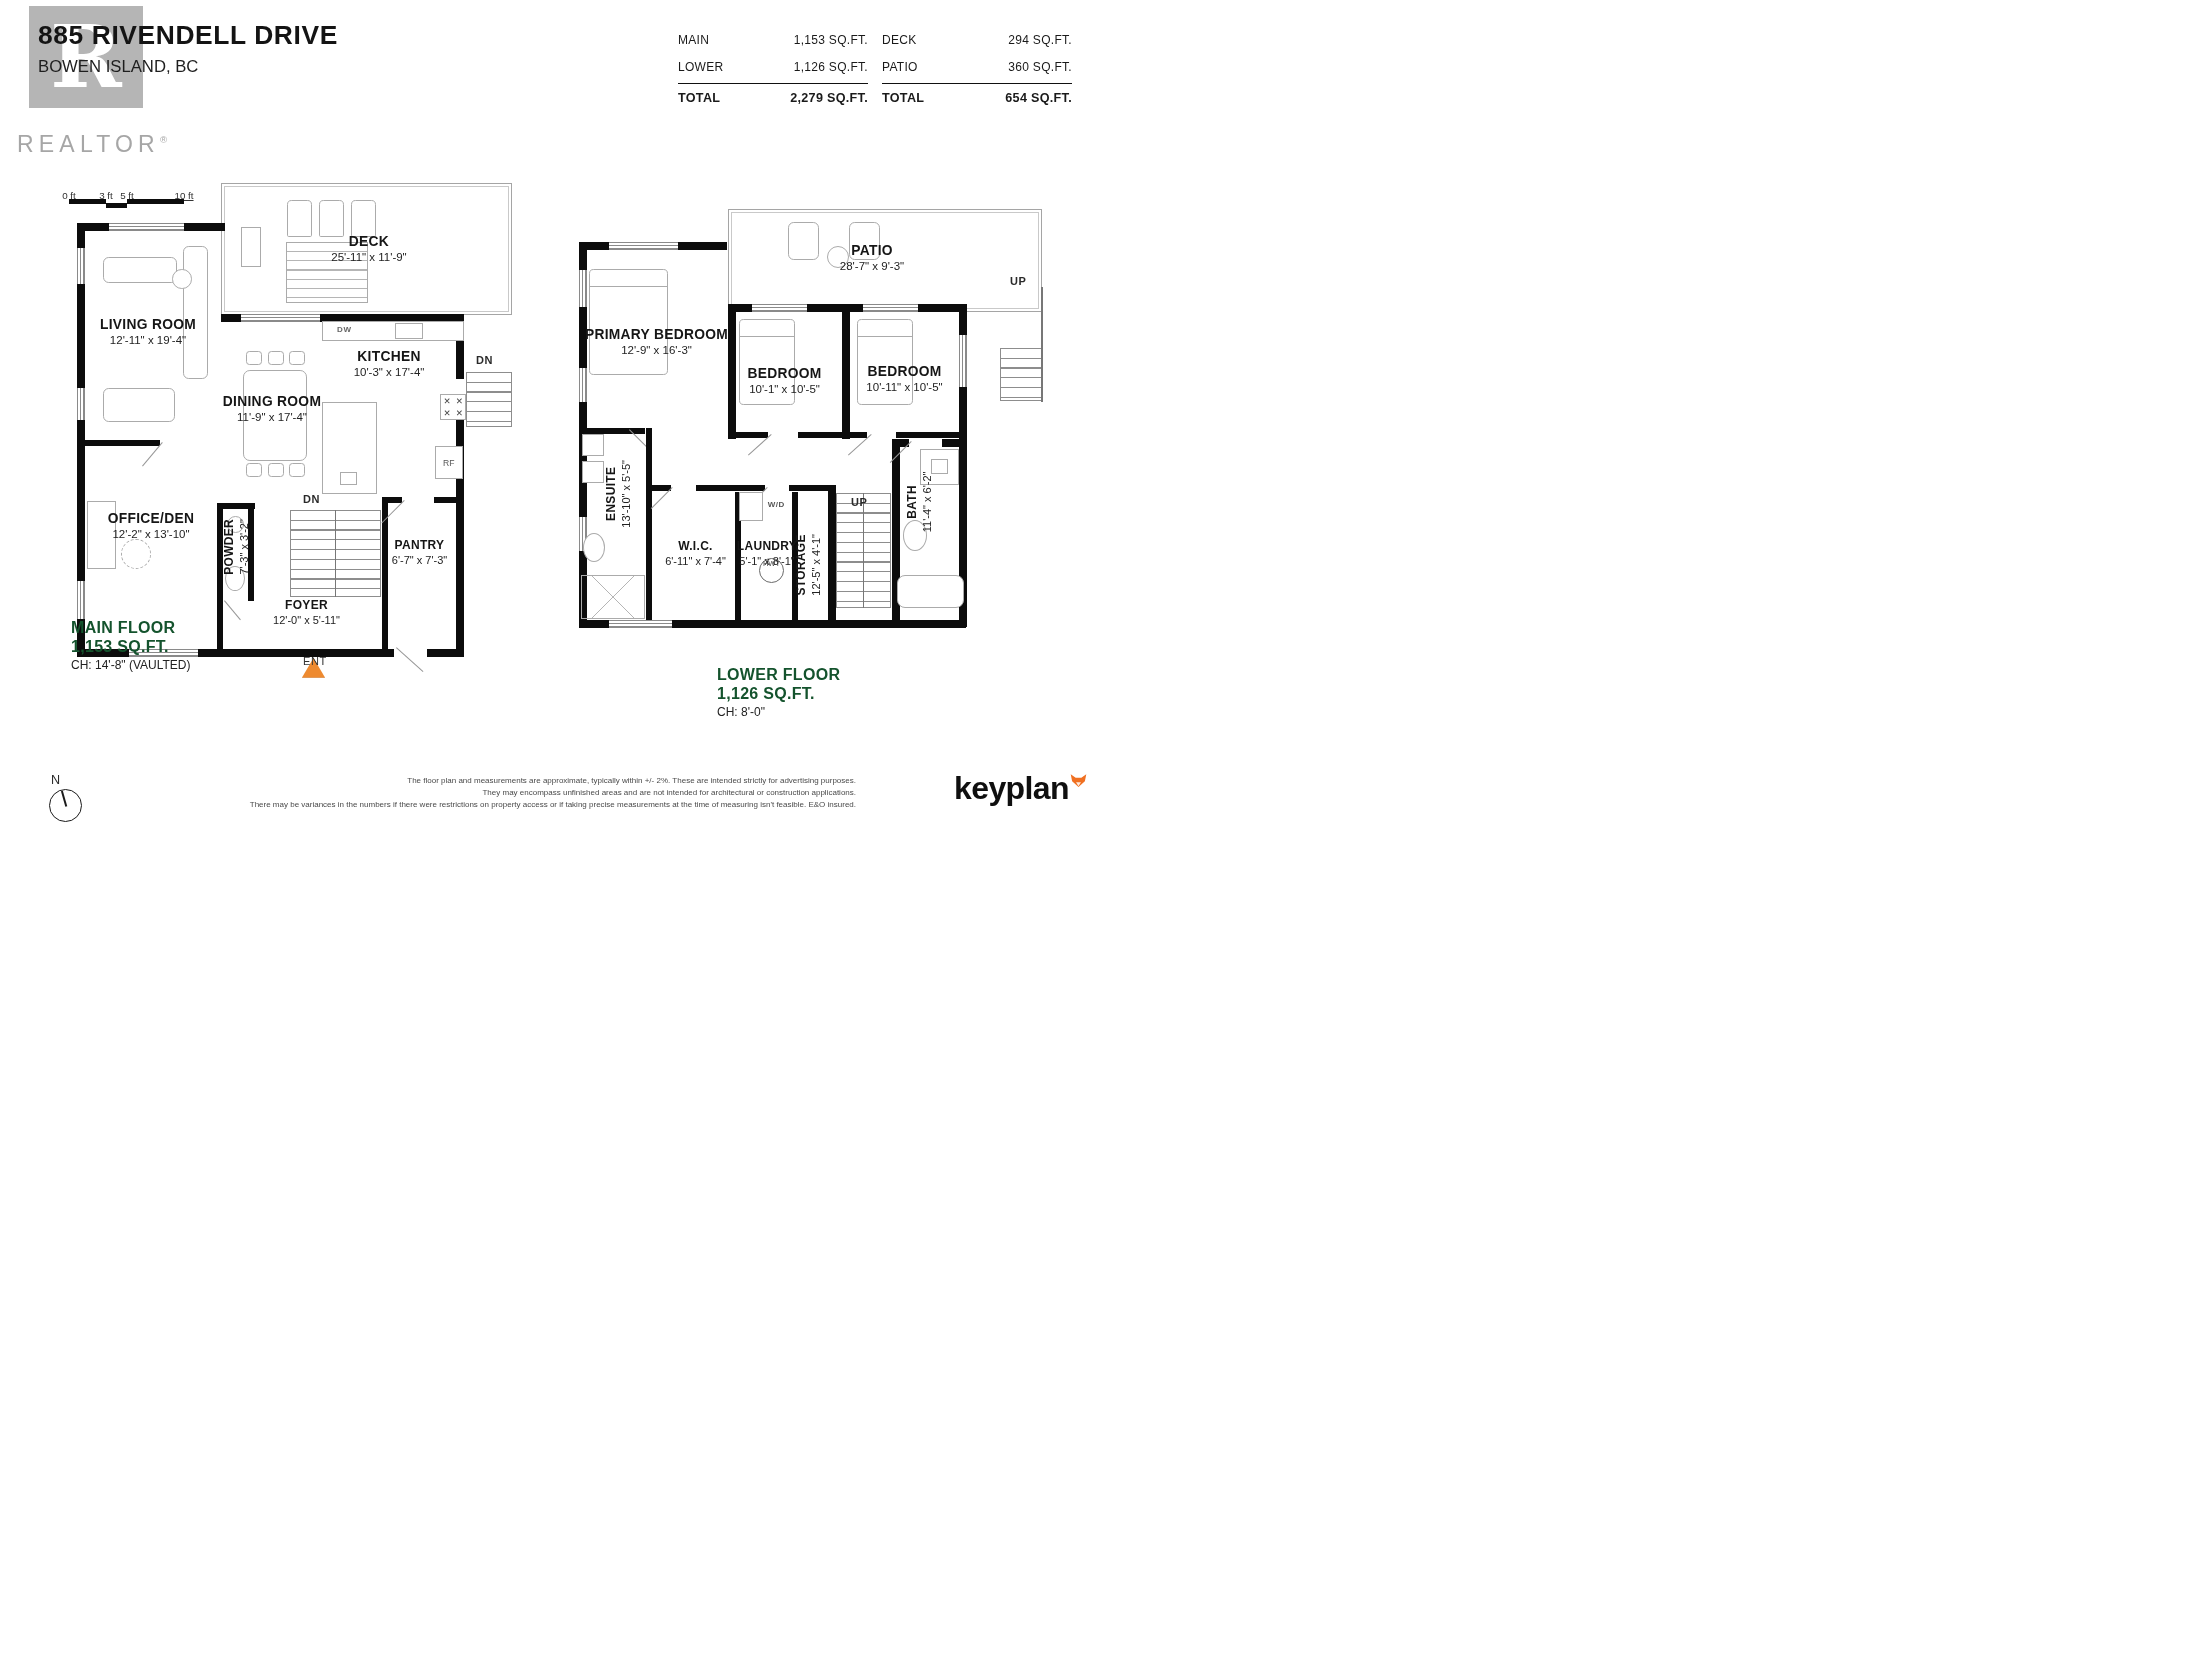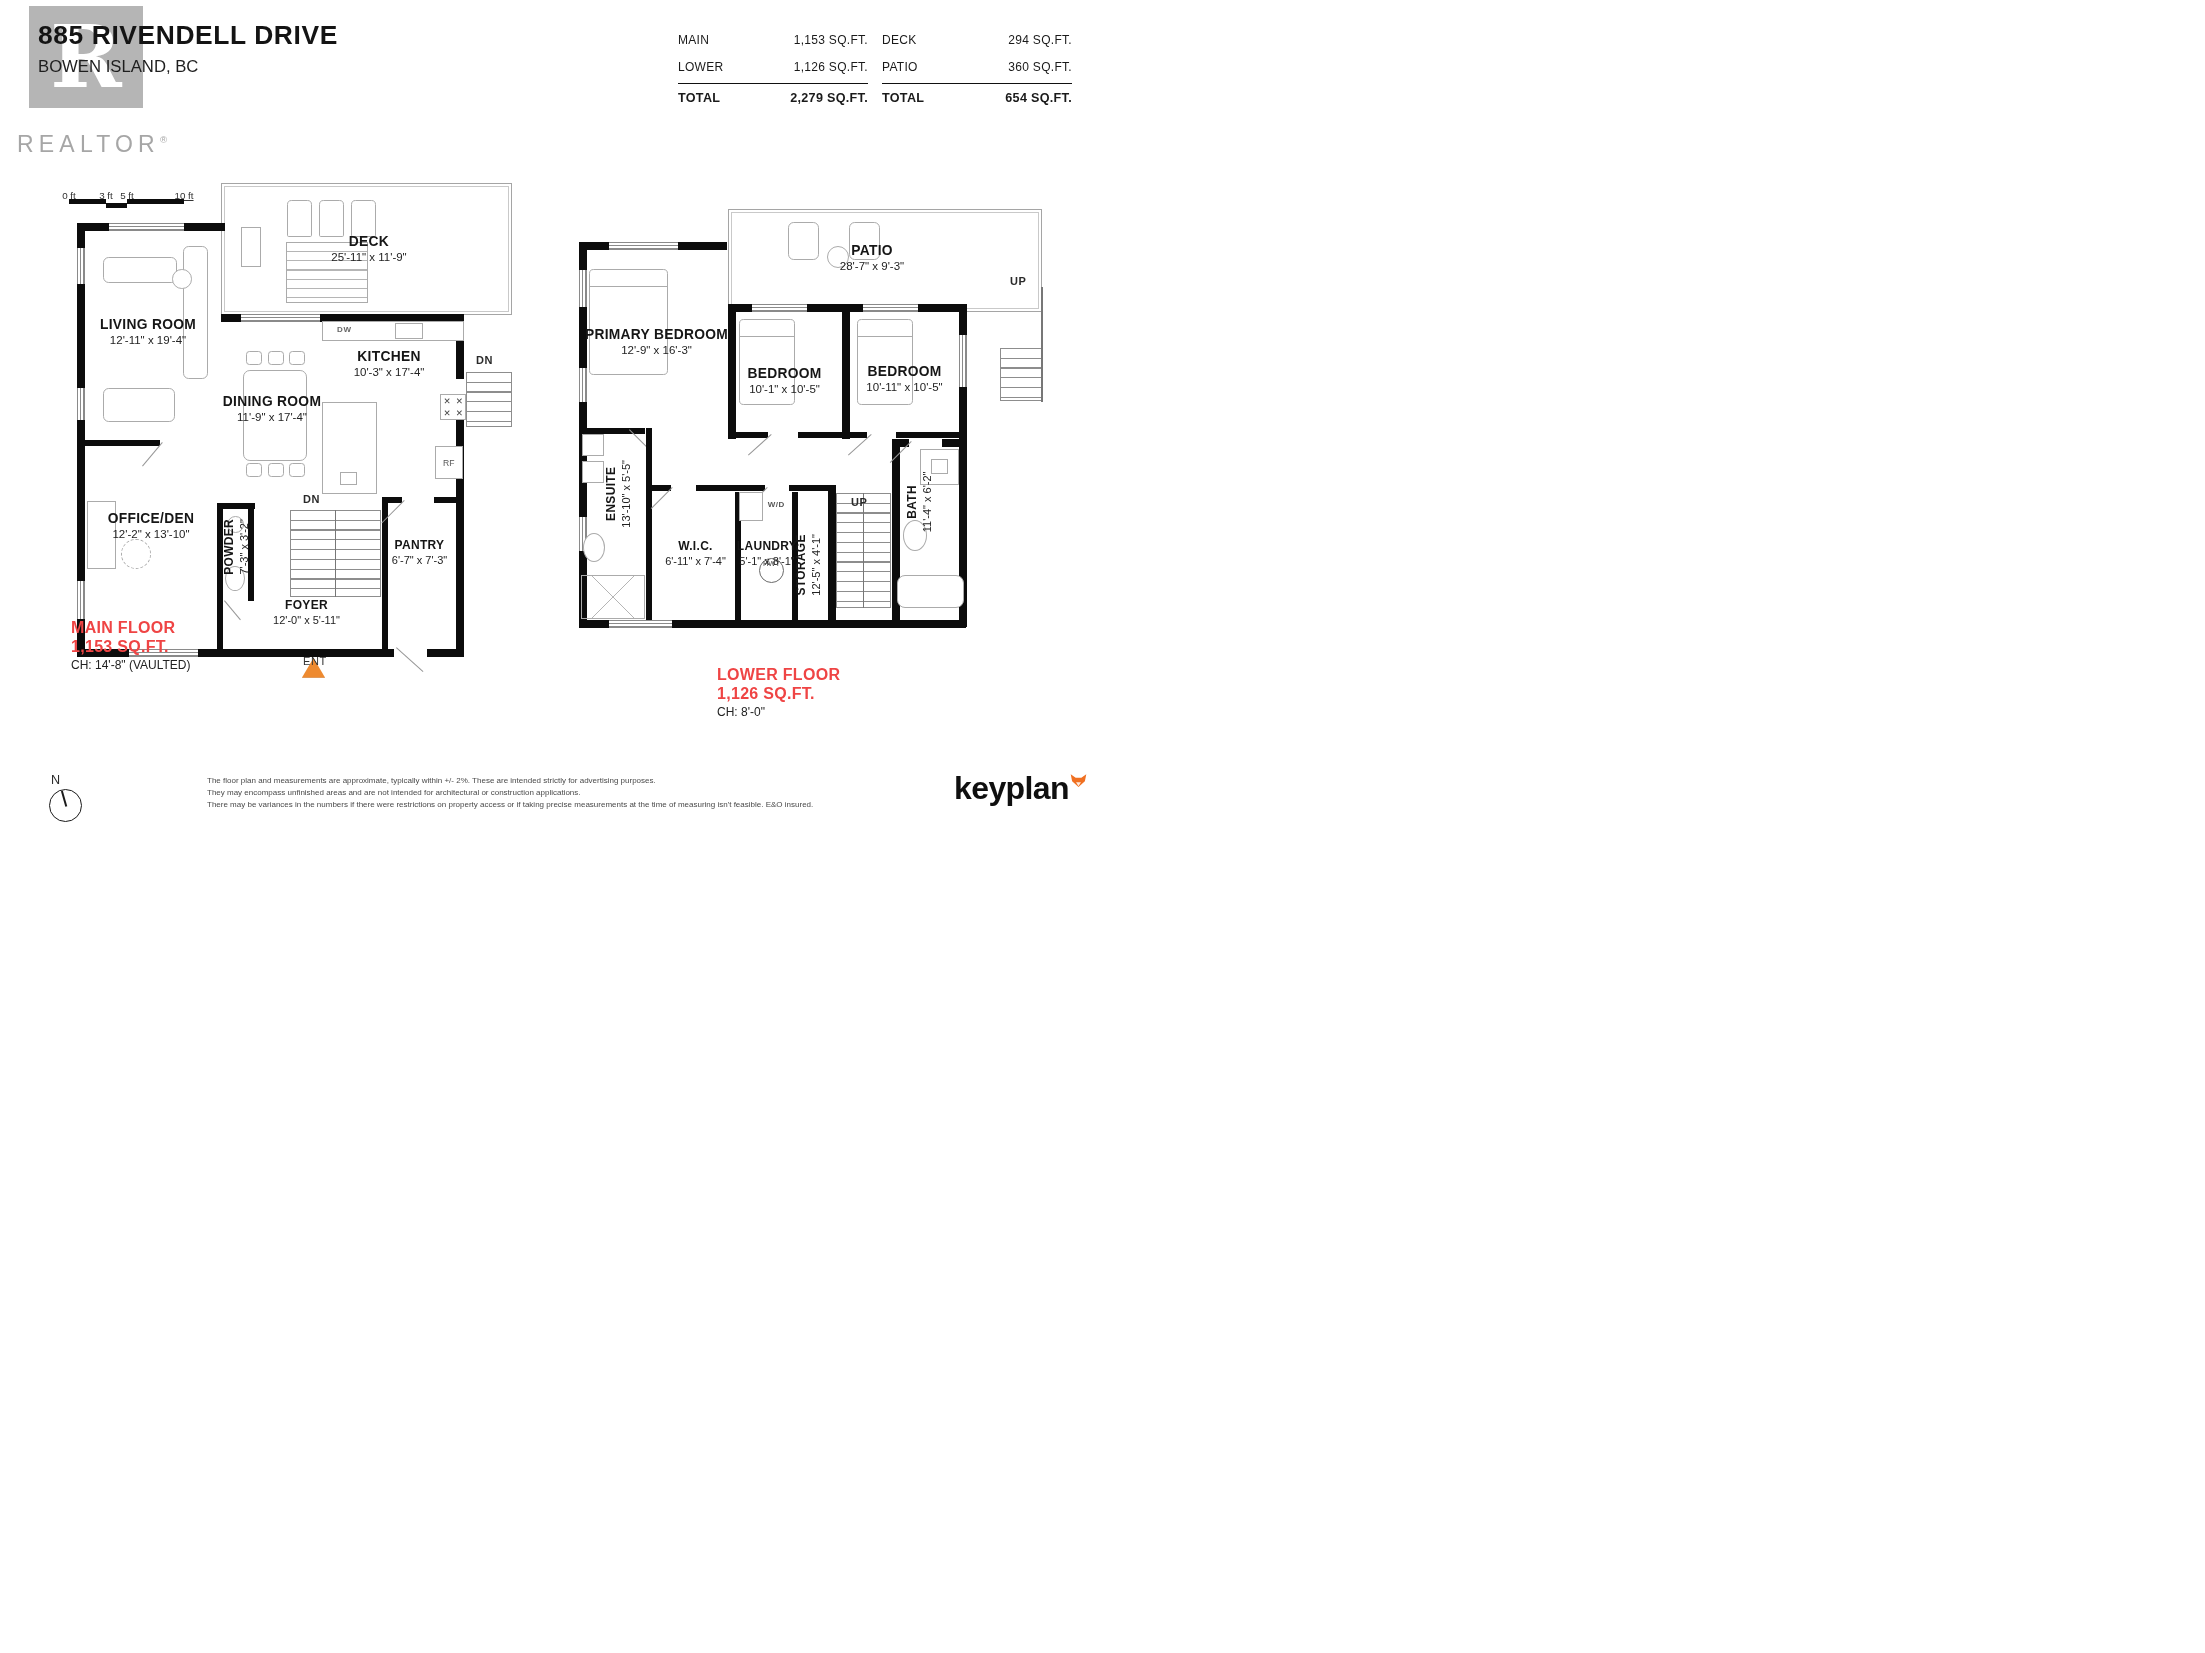--- a/index.html
+++ b/index.html
@@ -44,26 +44,26 @@
 
   .areas { position:absolute; display:flex; gap:14px; }
   .acol  { width:190px; }
   .arow  { display:flex; justify-content:space-between; height:27px; align-items:center;
            font-size:12px; letter-spacing:0.3px; color:#1a1a1a; }
   .adiv  { border-top:1.7px solid #111; margin-top:2.3px; }
   .arow.total { font-weight:700; font-size:12.6px; height:29px; }
 
   .ticklab { position:absolute; font-size:9.8px; color:#333; transform:translateX(-50%); }
   .floorlab { position:absolute; }
-  .floorlab .l1, .floorlab .l2 { font-size:16px; font-weight:700; letter-spacing:0.3px; color:#ef4444; line-height:19px; }
+  .floorlab .l1, .floorlab .l2 { font-size:16px; font-weight:700; letter-spacing:0.3px; color:#14532d; line-height:19px; }
   .floorlab .l3 { font-size:12px; font-weight:400; color:#222; margin-top:1.7px; }
 
   .ent-tri { position:absolute; width:23px; height:19.5px; background:#ee8a2f;
              clip-path:polygon(50% 0,100% 100%,0 100%); border-bottom:1.7px solid #c96f1e; }
-  .disc { position:absolute; text-align:left; font-size:8px; color:#4a4a4a; line-height:12px; }
+  .disc { position:absolute; text-align:right; font-size:8px; color:#4a4a4a; line-height:12px; }
   .brand { position:absolute; display:flex; align-items:flex-start; }
   .brand span { font-size:32px; font-weight:700; letter-spacing:-0.6px; color:#0f0f0f; line-height:32px; }
   .compass-c { position:absolute; width:33px; height:33px; border:1.7px solid #1a1a1a; border-radius:50%; }
   .needle { position:absolute; left:50%; top:50%; width:1.7px; height:15.5px; background:#1a1a1a;
             transform-origin:50% 100%; transform:translate(-50%,-100%) rotate(-16deg); }
   .burners { position:absolute; border:1.1px solid #ababab; background:#fff; display:grid;
              grid-template-columns:1fr 1fr; grid-template-rows:1fr 1fr; }
   .burners i { font-style:normal; font-size:8.6px; color:#4a4a4a; display:flex; align-items:center; justify-content:center; }
 </style>
 </head>

